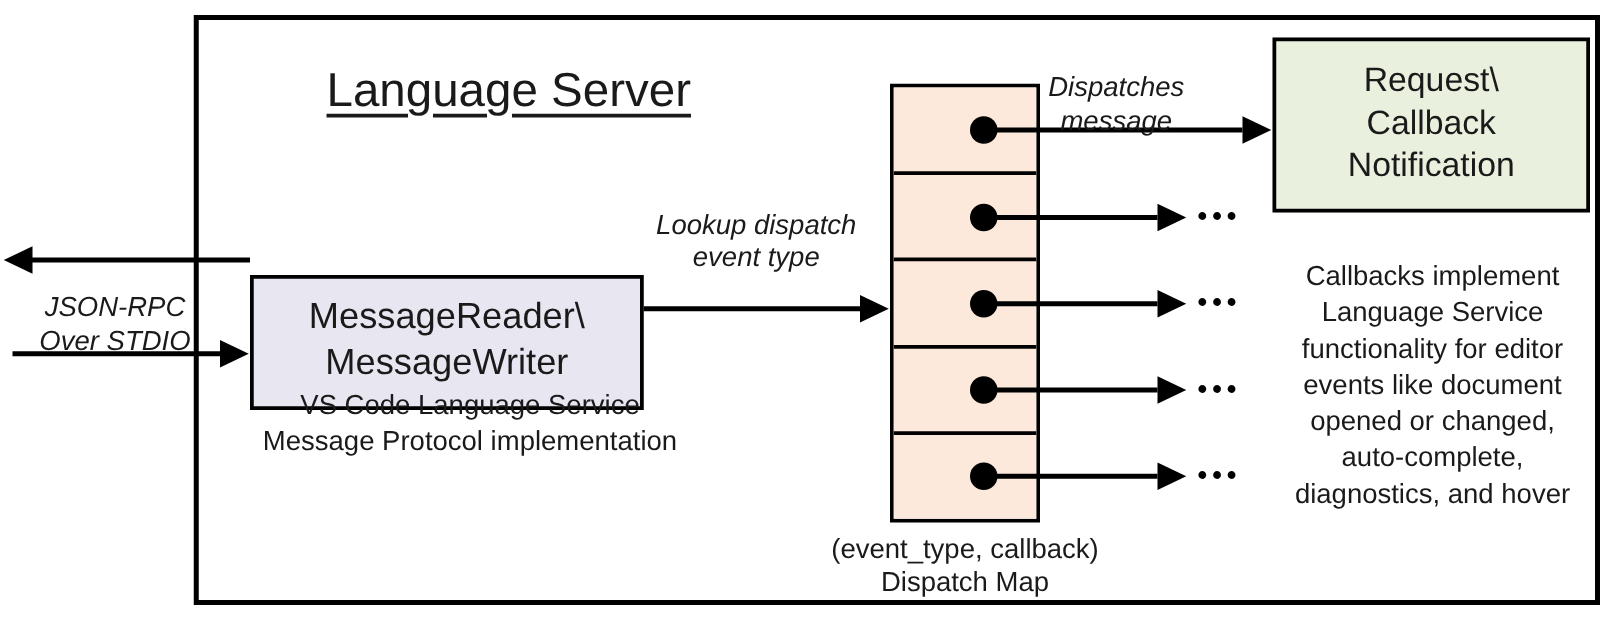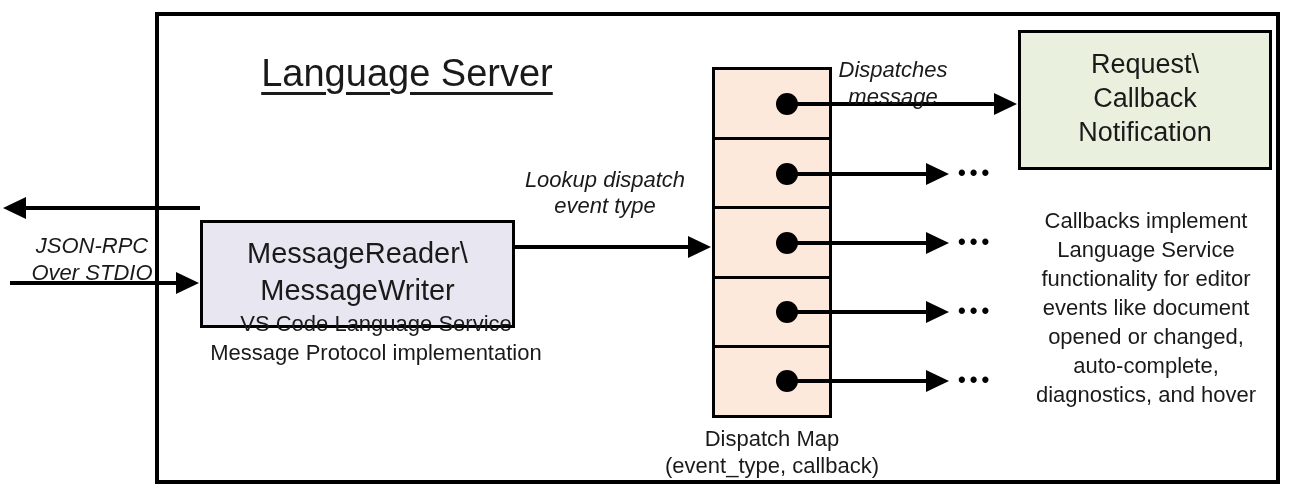--- a/index.html
+++ b/index.html
@@ -130,22 +130,22 @@
     <div>Dispatches</div>
     <div>message</div>
   </div>
 
   <div class="abs lbl message-caption">
     <div>VS Code Language Service</div>
     <div>Message Protocol implementation</div>
   </div>
 
   <div class="abs lbl dispatch-caption">
+    <div>(event_type, callback)</div>
     <div>Dispatch Map</div>
-    <div>(event_type, callback)</div>
   </div>
 
   <div class="abs lbl callbacks-note">
     <div>Callbacks implement</div>
     <div>Language Service</div>
     <div>functionality for editor</div>
     <div>events like document</div>
     <div>opened or changed,</div>
     <div>auto-complete,</div>
     <div>diagnostics, and hover</div>

